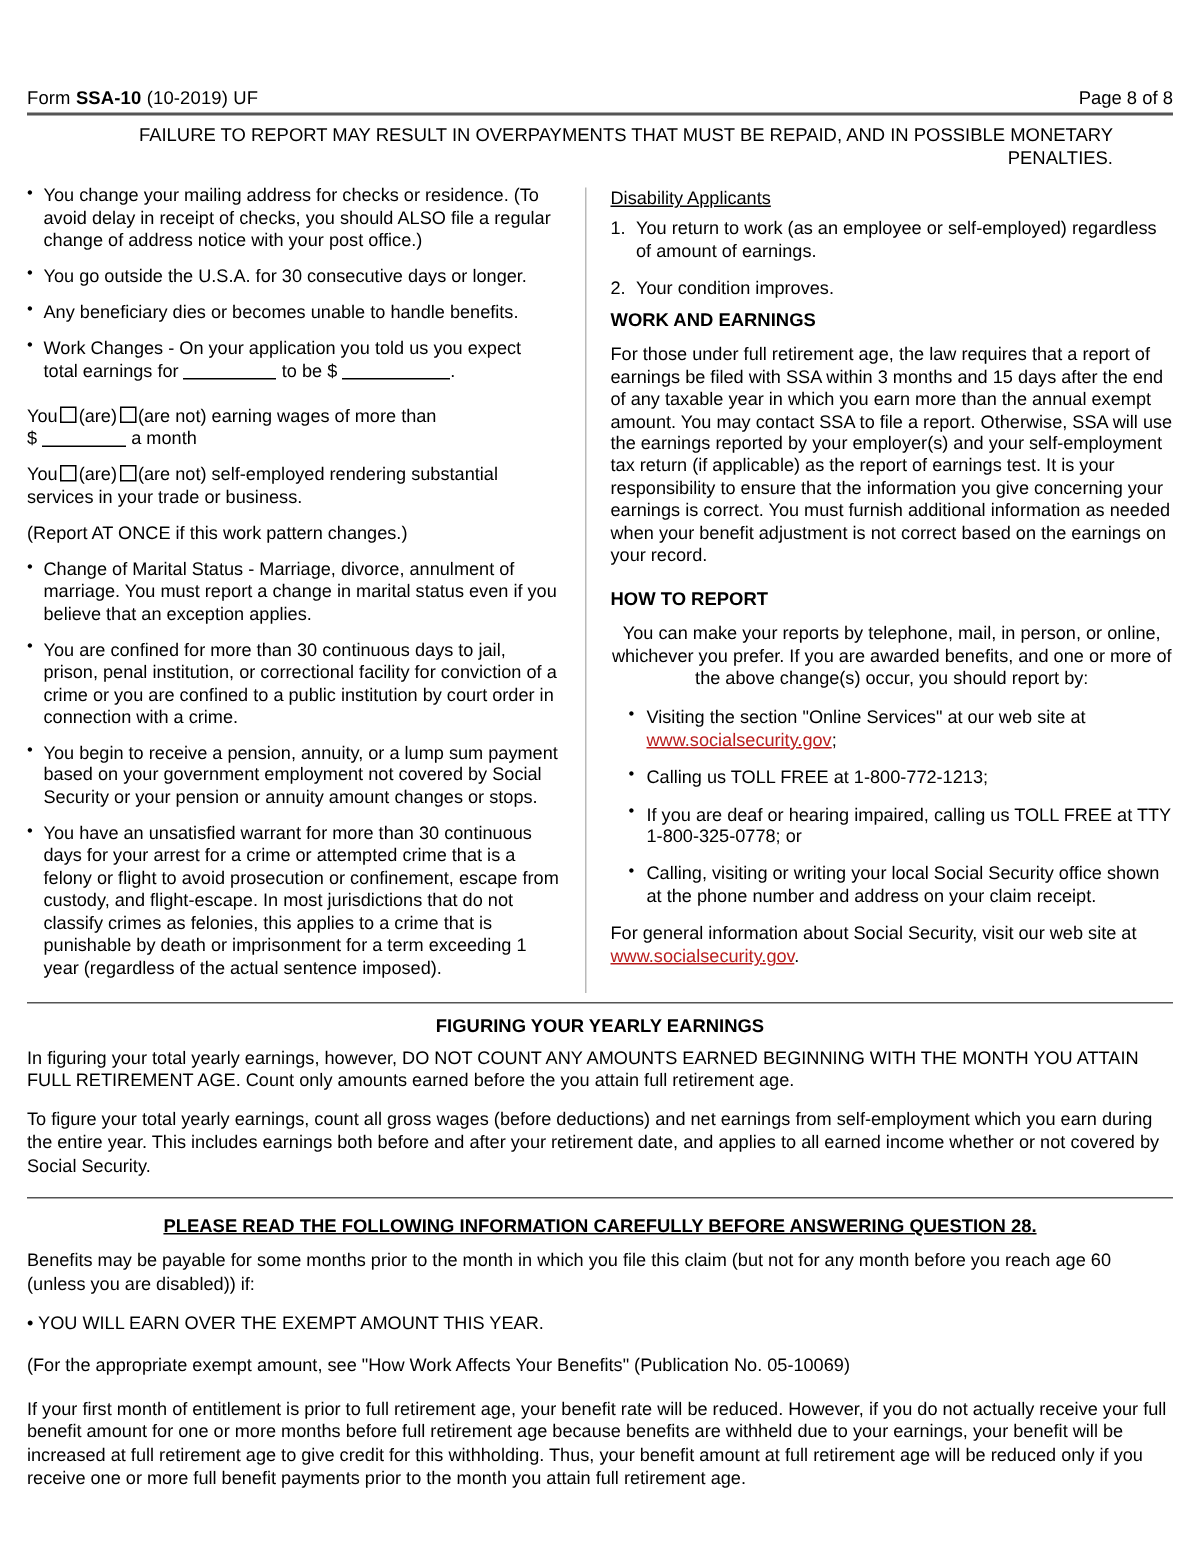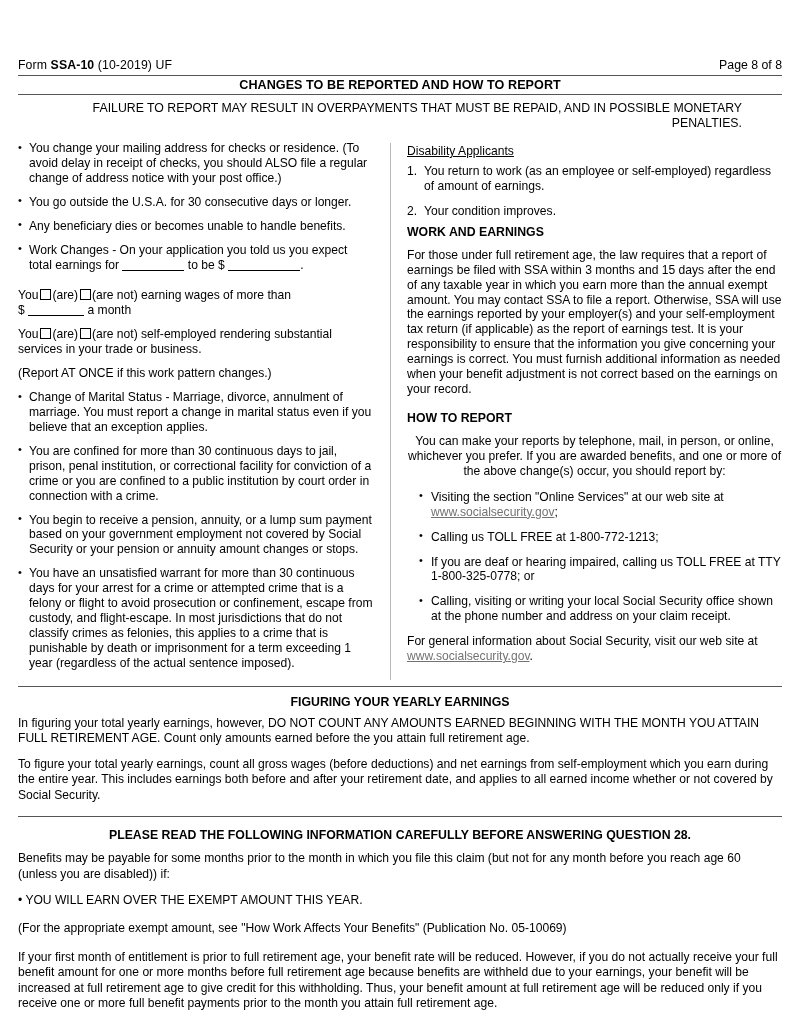--- a/index.html
+++ b/index.html
@@ -133,21 +133,21 @@
     display: inline-block;
   }
   .sec-head {
     font-size: 12.3px;
     font-weight: bold;
     margin: 2px 0 9px 0;
   }
   .sec-head.sp { margin-top: 9px; }
 
   .weblink {
-    color: #737373;
+    color: #b91c1c;
     text-decoration: underline;
   }
 
   
   .cb {
     display: inline-block;
     width: 11px;
     height: 11px;
     border: 1.3px solid #000;
     vertical-align: -1px;
@@ -165,21 +165,21 @@
   .fill.w3 { width: 56px; }
 
   
   .sect-wrap { padding-top: 2px; }
   .center-head {
     text-align: center;
     font-weight: bold;
     font-size: 12.3px;
     padding: 6px 0 7px 0;
   }
-  .center-head.pad2 { padding: 9px 0 9px 0; }
+  .center-head.pad2 { padding: 9px 0 9px 0; text-decoration: underline; }
   .para {
     font-size: 12.1px;
     line-height: 1.28;
     margin: 0 0 13px 0;
   }
   .para.last { margin-bottom: 10px; }
   .para.tightb { margin-bottom: 11px; }
   .dotline {
     font-size: 12.1px;
     line-height: 1.28;
@@ -192,21 +192,20 @@
 
 <div class="page">
 
   <div class="form-line">
     <div class="left"><span>Form </span><b>SSA-10</b><span> (10-2019) UF</span></div>
     <div class="right">Page 8 of 8</div>
   </div>
 
   <hr class="rule">
 
-  <div class="banner-title">CHANGES TO BE REPORTED AND HOW TO REPORT</div>
 
   <hr class="rule">
 
   <div class="warning">FAILURE TO REPORT MAY RESULT IN OVERPAYMENTS THAT MUST BE REPAID, AND IN POSSIBLE MONETARY PENALTIES.</div>
 
   <div class="columns">
 
     <div class="col-left">
 
       <ul class="bl">

